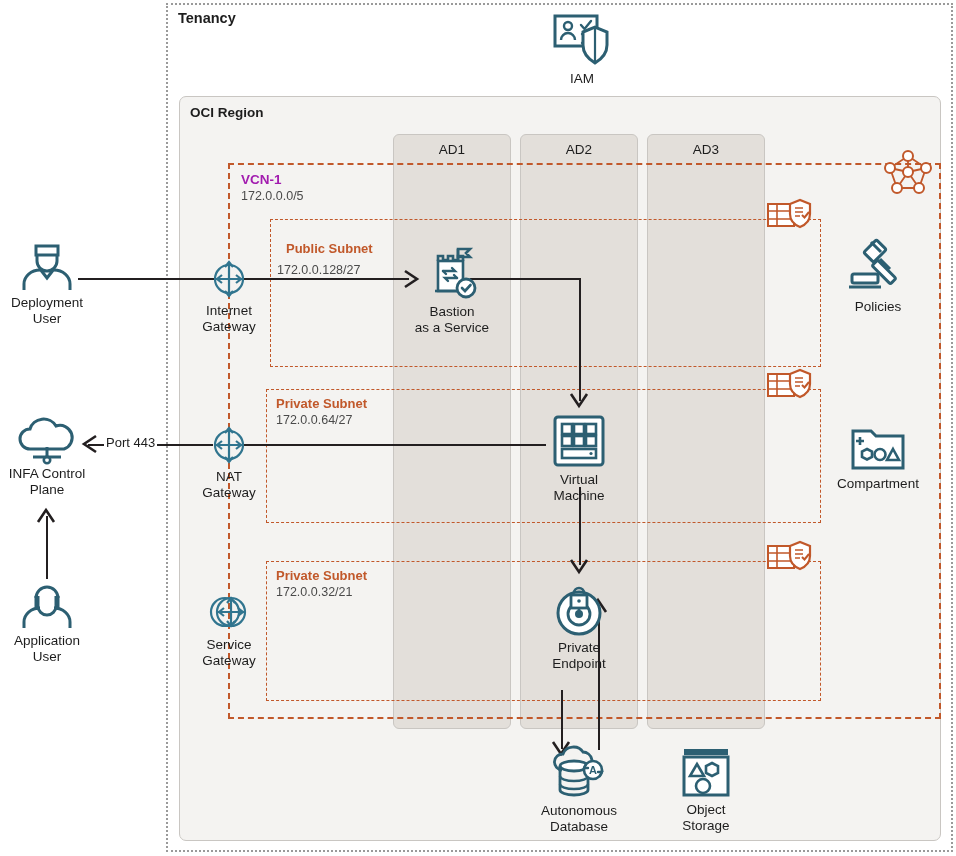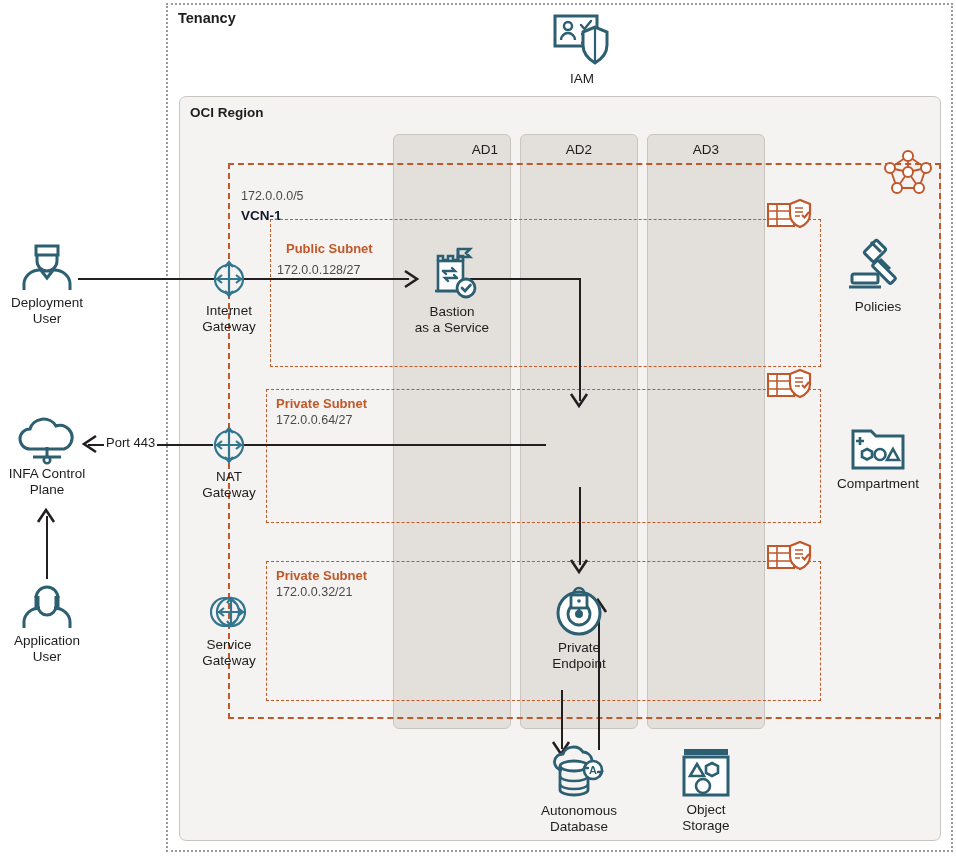--- a/index.html
+++ b/index.html
@@ -28,30 +28,30 @@
 
   
   .ad{
     position:absolute;top:134px;width:118px;height:595px;
     background:#e3dfda;border:1px solid #c9c6c2;border-radius:6px;box-sizing:border-box;
   }
   .ad-label{
     position:absolute;top:142px;width:118px;text-align:center;
     font-size:13.5px;color:#1d1d1d;
   }
-  #ad1{left:393px;} #ad1l{left:379px;padding-left:47px;}
+  #ad1{left:393px;} #ad1l{left:393px;}
   #ad2{left:520px;} #ad2l{left:520px;}
   #ad3{left:647px;} #ad3l{left:647px;}
 
   
   .vcn{
     position:absolute;left:228px;top:163px;width:713px;height:556px;
     border:2px dashed #c1582a;box-sizing:border-box;background:transparent;
   }
-  .vcn-name{position:absolute;left:241px;top:172px;font-size:13.5px;font-weight:bold;color:#0f172a;margin-top:36px;}
+  .vcn-name{position:absolute;left:241px;top:172px;font-size:13.5px;font-weight:bold;color:#a21caf;}
   .vcn-cidr{position:absolute;left:241px;top:189px;font-size:12.5px;color:#4a4a4a;}
 
   
   .subnet{position:absolute;border:1.6px dashed #c1582a;box-sizing:border-box;background:transparent;}
   .subnet-name{position:absolute;font-size:13px;font-weight:bold;color:#c1582a;}
   .subnet-cidr{position:absolute;font-size:12.5px;color:#4a4a4a;}
 
   #sn-pub{left:270px;top:219px;width:551px;height:148px;}
   #sn-pub-n{left:286px;top:226px;margin-top:15px;}
   #sn-pub-c{left:277px;top:243px;margin-top:20px;}
@@ -254,20 +254,37 @@
         <path d="M19 26 h12 l-3-3 M33 33 h-12 l3 3" fill="none" stroke="#2c5f72" stroke-width="2.4" stroke-linecap="round"></path>
         <path d="M19 26 l3 3 M33 33 l-3-3" fill="none" stroke="#2c5f72" stroke-width="2.4" stroke-linecap="round"></path>
         <circle cx="42" cy="43" r="9" fill="#fff" stroke="#2c5f72" stroke-width="2.8"></circle>
         <path d="M38 43 l3 3 5.5-6" fill="none" stroke="#2c5f72" stroke-width="2.6" stroke-linecap="round"></path>
       </svg>
     </div>
     <div class="lbl">Bastion
 as a Service</div>
   </div>
 
+  <div class="node" style="left:529px;top:413px;width:100px;">
+    <div class="icon-wrap">
+      <svg width="56" height="56" viewBox="0 0 56 56">
+        <rect x="4" y="4" width="48" height="48" rx="3" fill="#fff" stroke="#2c5f72" stroke-width="3"></rect>
+        <rect x="11" y="11" width="10" height="10" fill="none" stroke="#2c5f72" stroke-width="2.6"></rect>
+        <rect x="23" y="11" width="10" height="10" fill="none" stroke="#2c5f72" stroke-width="2.6"></rect>
+        <rect x="35" y="11" width="10" height="10" fill="none" stroke="#2c5f72" stroke-width="2.6"></rect>
+        <rect x="11" y="23" width="10" height="10" fill="none" stroke="#2c5f72" stroke-width="2.6"></rect>
+        <rect x="23" y="23" width="10" height="10" fill="none" stroke="#2c5f72" stroke-width="2.6"></rect>
+        <rect x="35" y="23" width="10" height="10" fill="none" stroke="#2c5f72" stroke-width="2.6"></rect>
+        <rect x="11" y="36" width="34" height="9" fill="none" stroke="#2c5f72" stroke-width="2.6"></rect>
+        <circle cx="40" cy="40.5" r="1.6" fill="#2c5f72"></circle>
+      </svg>
+    </div>
+    <div class="lbl">Virtual
+Machine</div>
+  </div>
 
   <div class="node" style="left:529px;top:583px;width:100px;">
     <div class="icon-wrap">
       <svg width="56" height="54" viewBox="0 0 56 54">
         <circle cx="28" cy="30" r="21" fill="#fff" stroke="#2c5f72" stroke-width="3"></circle>
         <circle cx="28" cy="31" r="11" fill="none" stroke="#2c5f72" stroke-width="2.8"></circle>
         <circle cx="28" cy="31" r="4" fill="#2c5f72"></circle>
         <path d="M28 31 v-16" stroke="#2c5f72" stroke-width="2.8"></path>
         <path d="M23 10 a5 5 0 0 1 10 0 v3" fill="none" stroke="#2c5f72" stroke-width="2.6"></path>
         <rect x="20" y="12" width="16" height="13" fill="#fff" stroke="#2c5f72" stroke-width="2.8"></rect>

